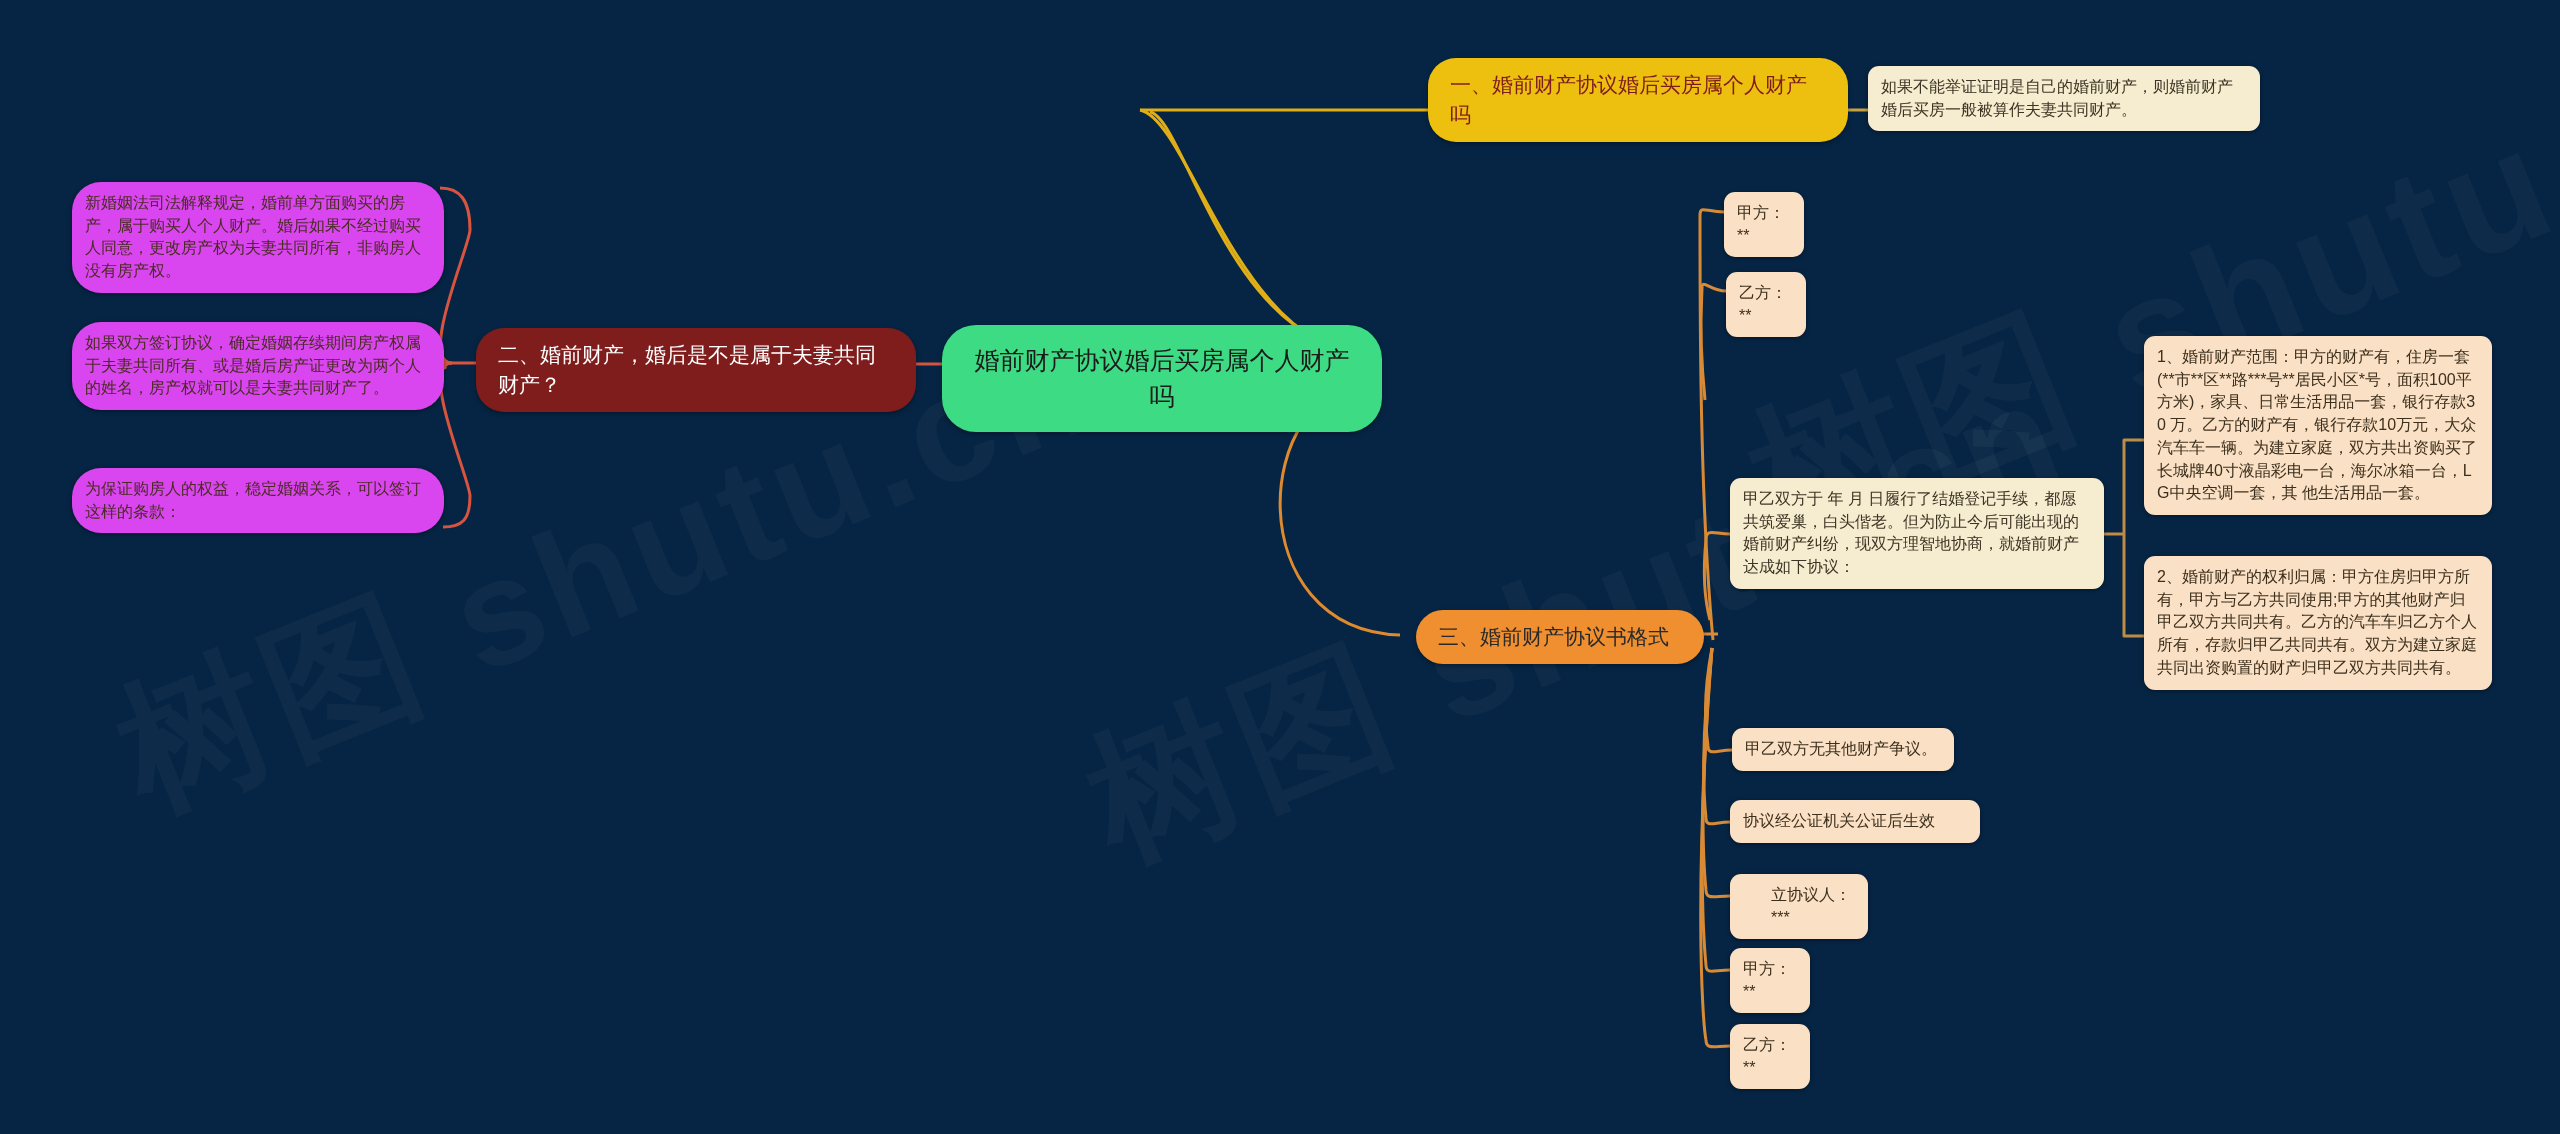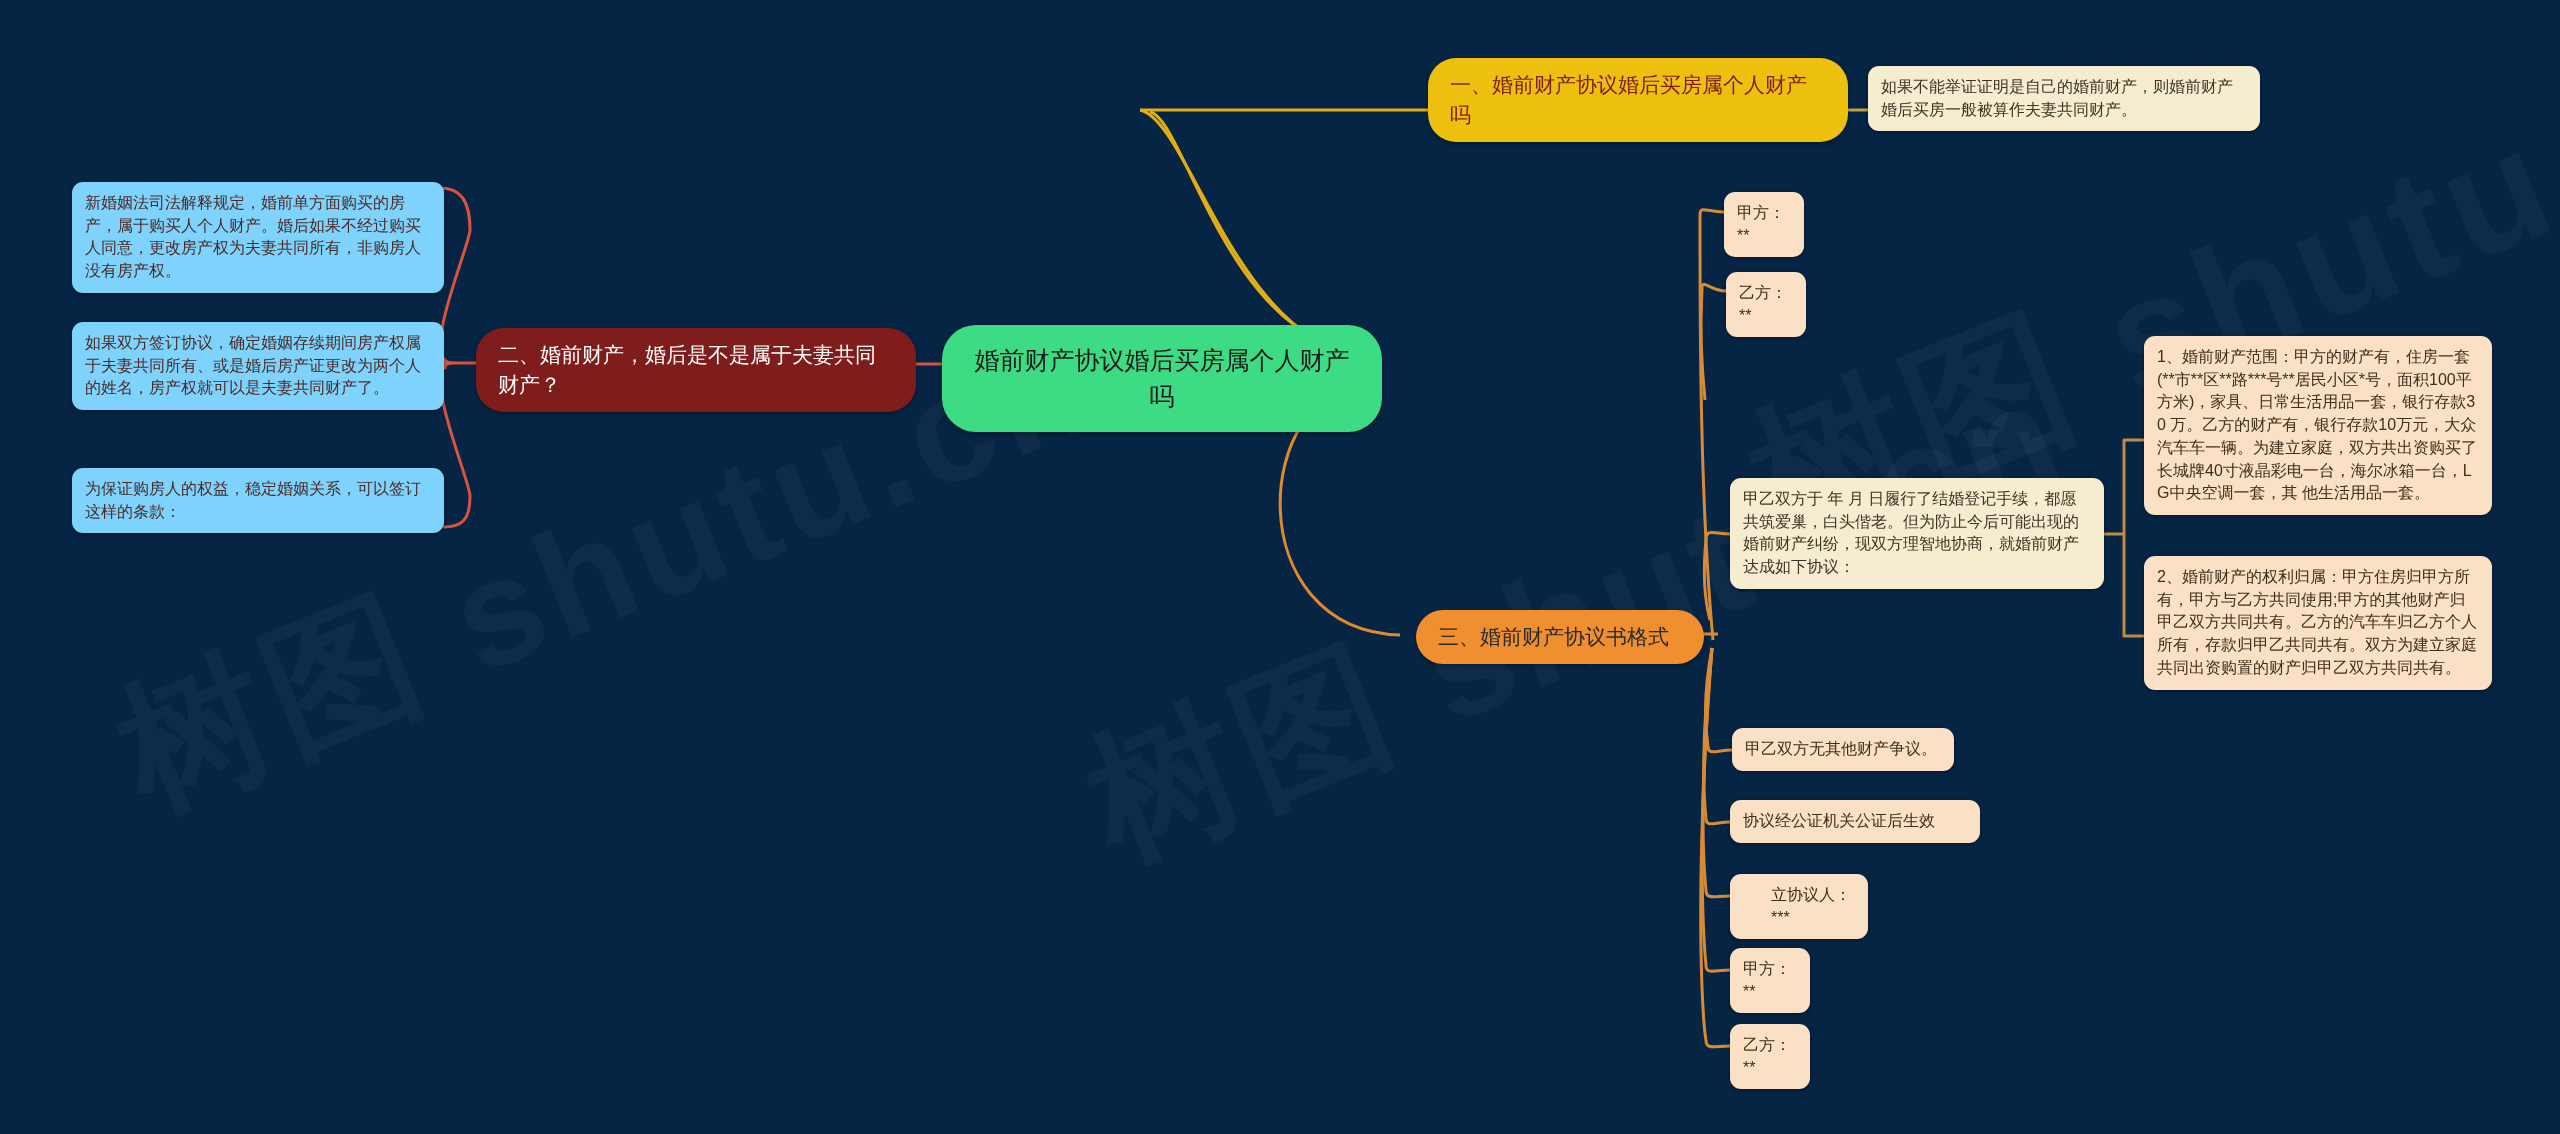--- a/index.html
+++ b/index.html
@@ -63,21 +63,21 @@
   .n-red{background:#7f1d1d;color:#ffffff;}
   .n-orange{background:#ef8f30;color:#2a2a2a;}
 
   
   .n-leaf{
     border-radius:11px;
     font-size:16px;
     padding:10px 13px;
     box-shadow:0 1px 4px rgba(0,0,0,.45);
   }
-  .leaf-pink{background:#7dd3fc;color:#4c2b26;}
+  .leaf-pink{background:#d946ef;color:#4c2b26;border-radius:29px;}
   .leaf-cream{background:#f6ecd0;color:#3c3424;}
   .leaf-peach{background:#fae0c4;color:#3c2f1d;}
 
   .tiny{font-size:16px;}
 </style>
 </head>
 <body>
 
 <div id="stage">
 

